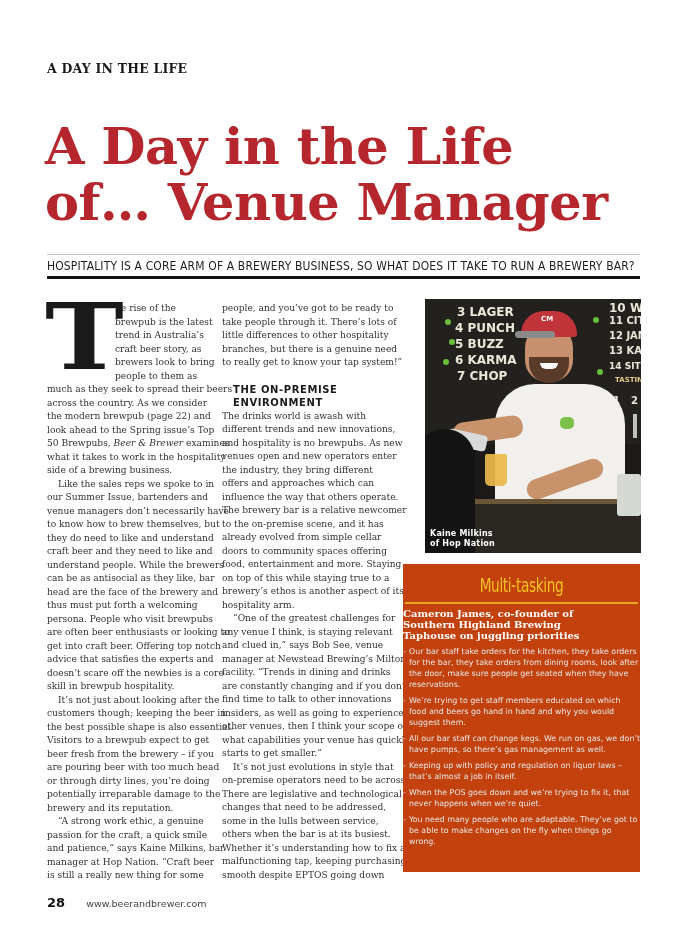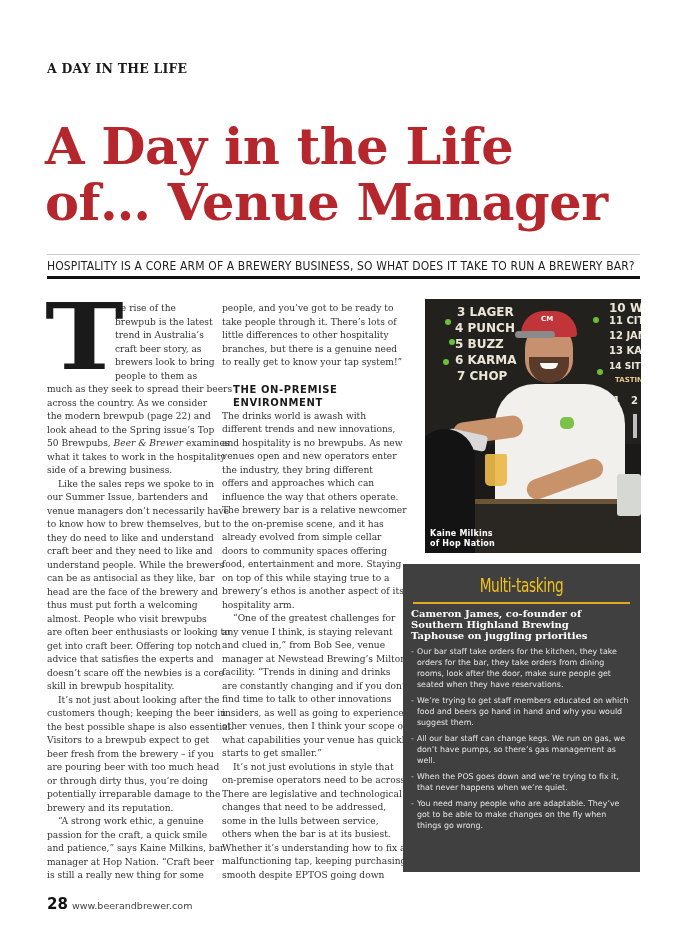--- a/index.html
+++ b/index.html
@@ -91,42 +91,42 @@
   .photo .tap { position: absolute; top: 115px; width: 4px; height: 24px; background: #c0c0c0; }
   .photo .caption {
     position: absolute; left: 5px; top: 230px;
     font-family: "DejaVu Sans", sans-serif; font-weight: bold;
     font-size: 8px; line-height: 10px; color: #ffffff; letter-spacing: 0.2px;
   }
 
   
   .sidebar {
     position: absolute; left: 403px; top: 564px; width: 237px; height: 308px;
-    background: #404040; color: #ffffff; padding: 0 8px;
+    background: #c2410c; color: #ffffff; padding: 0 0;
   }
   .sidebar-title {
     text-align: center; margin-top: 10px;
     font-family: "DejaVu Sans", sans-serif; font-size: 19px; line-height: 22px;
     color: #f1c21b; letter-spacing: -0.5px;
     transform: scaleX(0.72); transform-origin: center;
   }
   .sidebar-rule { height: 2px; background: #e0a91e; margin: 6px 2px 4px 2px; }
   .sidebar-heading {
     font-family: "DejaVu Serif", serif; font-weight: bold;
     font-size: 10px; line-height: 11px; color: #ffffff; margin: 0 0 5px 0;
   }
   .sidebar-list { list-style: none; }
   .sidebar-list li {
     font-family: "DejaVu Sans", sans-serif; font-size: 7.9px; line-height: 11px;
     color: #e6e6e6; padding-left: 6px; position: relative; margin-bottom: 5px;
   }
   .sidebar-list li::before { content: "-"; position: absolute; left: 0; top: 0; color: #cfcfcf; }
 
   .footer { position: absolute; left: 47px; top: 895px; font-family: "DejaVu Sans", sans-serif; font-size: 9.5px; }
-  .folio { font-weight: bold; color: #111; margin-right: 1px; font-size: 15px; }
+  .folio { font-weight: bold; color: #111; margin-right: 18px; font-size: 13px; }
   .site { color: #444; }
 </style>
 </head>
 <body>
 
 <div class="section-label">A DAY IN THE LIFE</div>
 
 <h1 class="headline">
   <span class="line">A Day in the Life</span>
   <span class="line">of… Venue Manager</span>
@@ -159,35 +159,35 @@
     <span class="line" style="padding-left:11px">Like the sales reps we spoke to in</span>
     <span class="line">our Summer Issue, bartenders and</span>
     <span class="line">venue managers don’t necessarily have</span>
     <span class="line">to know how to brew themselves, but</span>
     <span class="line">they do need to like and understand</span>
     <span class="line">craft beer and they need to like and</span>
     <span class="line">understand people. While the brewers</span>
     <span class="line">can be as antisocial as they like, bar</span>
     <span class="line">head are the face of the brewery and</span>
     <span class="line">thus must put forth a welcoming</span>
-    <span class="line">almost. People who visit brewpubs</span>
+    <span class="line">persona. People who visit brewpubs</span>
     <span class="line">are often beer enthusiasts or looking to</span>
     <span class="line">get into craft beer. Offering top notch</span>
     <span class="line">advice that satisfies the experts and</span>
     <span class="line">doesn’t scare off the newbies is a core</span>
     <span class="line">skill in brewpub hospitality.</span>
   </p>
   <p>
     <span class="line" style="padding-left:11px">It’s not just about looking after the</span>
     <span class="line">customers though; keeping the beer in</span>
     <span class="line">the best possible shape is also essential.</span>
     <span class="line">Visitors to a brewpub expect to get</span>
     <span class="line">beer fresh from the brewery – if you</span>
     <span class="line">are pouring beer with too much head</span>
-    <span class="line">or through dirty thus, you’re doing</span>
+    <span class="line">or through dirty lines, you’re doing</span>
     <span class="line">potentially irreparable damage to the</span>
     <span class="line">brewery and its reputation.</span>
   </p>
   <p>
     <span class="line" style="padding-left:11px">“A strong work ethic, a genuine</span>
     <span class="line">passion for the craft, a quick smile</span>
     <span class="line">and patience,” says Kaine Milkins, bar</span>
     <span class="line">manager at Hop Nation. “Craft beer</span>
     <span class="line">is still a really new thing for some</span>
   </p>
@@ -218,21 +218,21 @@
     <span class="line">already evolved from simple cellar</span>
     <span class="line">doors to community spaces offering</span>
     <span class="line">food, entertainment and more. Staying</span>
     <span class="line">on top of this while staying true to a</span>
     <span class="line">brewery’s ethos is another aspect of its</span>
     <span class="line">hospitality arm.</span>
   </p>
   <p>
     <span class="line" style="padding-left:11px">“One of the greatest challenges for</span>
     <span class="line">any venue I think, is staying relevant</span>
-    <span class="line">and clued in,” from Bob See, venue</span>
+    <span class="line">and clued in,” says Bob See, venue</span>
     <span class="line">manager at Newstead Brewing’s Milton</span>
     <span class="line">facility. “Trends in dining and drinks</span>
     <span class="line">are constantly changing and if you don’t</span>
     <span class="line">find time to talk to other innovations</span>
     <span class="line">insiders, as well as going to experience</span>
     <span class="line">other venues, then I think your scope of</span>
     <span class="line">what capabilities your venue has quickly</span>
     <span class="line">starts to get smaller.”</span>
   </p>
   <p>
@@ -299,20 +299,21 @@
   <div class="sidebar-rule"></div>
   <h3 class="sidebar-heading">
     <span class="line">Cameron James, co-founder of</span>
     <span class="line">Southern Highland Brewing</span>
     <span class="line">Taphouse on juggling priorities</span>
   </h3>
   <ul class="sidebar-list">
     <li>Our bar staff take orders for the kitchen, they take orders for the bar, they take orders from dining rooms, look after the door, make sure people get seated when they have reservations.</li>
     <li>We’re trying to get staff members educated on which food and beers go hand in hand and why you would suggest them.</li>
     <li>All our bar staff can change kegs. We run on gas, we don’t have pumps, so there’s gas management as well.</li>
+    <li>Keeping up with policy and regulation on liquor laws – that’s almost a job in itself.</li>
     <li>When the POS goes down and we’re trying to fix it, that never happens when we’re quiet.</li>
     <li>You need many people who are adaptable. They’ve got to be able to make changes on the fly when things go wrong.</li>
   </ul>
 </aside>
 
 <div class="footer">
   <span class="folio">28</span>
   <span class="site">www.beerandbrewer.com</span>
 </div>
 

